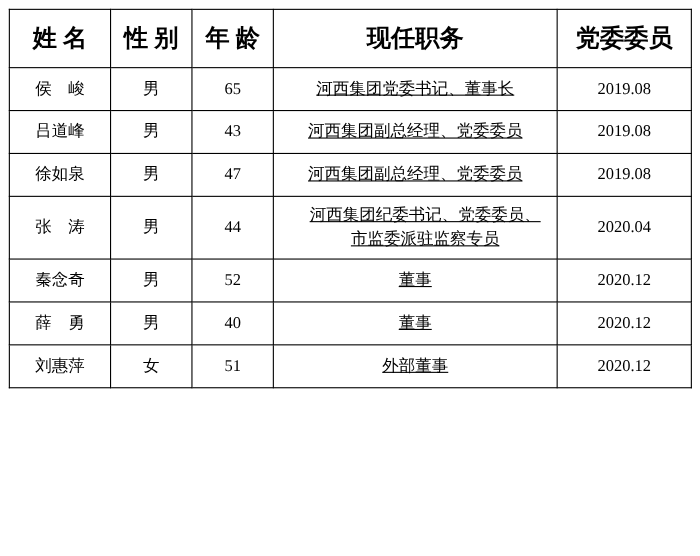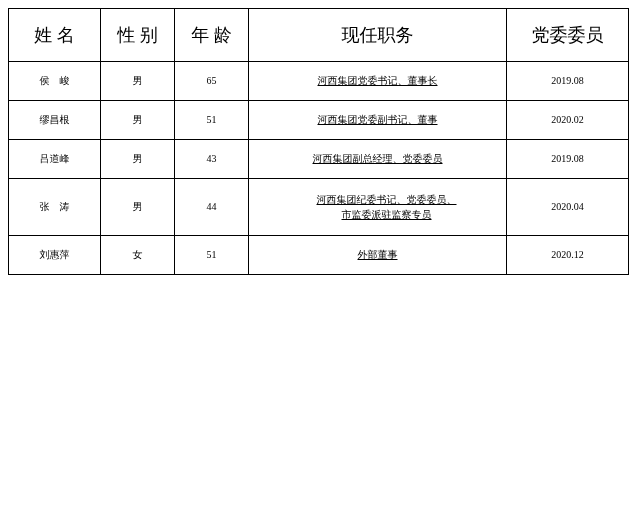--- a/index.html
+++ b/index.html
@@ -25,28 +25,28 @@
     border-collapse: collapse;
     width: 620px;
     margin: 0 auto;
     table-layout: fixed;
   }
   table.roster th,
   table.roster td {
     border: 1px solid #000000;
     text-align: center;
     vertical-align: middle;
-    font-size: 10px;
+    font-size: 15px;
     line-height: 1.35;
     padding: 2px 2px;
     font-family: "Liberation Serif", "DejaVu Serif", serif;
   }
   table.roster th {
-    font-weight: normal;
-    font-size: 18px;
+    font-weight: bold;
+    font-size: 22px;
     height: 48px;
   }
   table.roster td {
     height: 34px;
     font-weight: normal;
   }
   
   col.c-name   { width: 92px; }
   col.c-sex    { width: 74px; }
   col.c-age    { width: 74px; }
@@ -101,48 +101,66 @@
         <tr>
           <td class="name-cell">侯　峻</td>
           <td class="sex-cell">男</td>
           <td class="age-cell">65</td>
           <td class="post-cell">
             <span class="post-line">河西集团党委书记、董事长</span>
           </td>
           <td class="date-cell">2019.08</td>
         </tr>
         <tr>
-          <td class="name-cell">缪昌根</td>
-          <td class="sex-cell">男</td>
-          <td class="age-cell">51</td>
-          <td class="post-cell">
-            <span class="post-line">河西集团党委副书记、董事</span>
-          </td>
-          <td class="date-cell">2020.02</td>
-        </tr>
-        <tr>
           <td class="name-cell">吕道峰</td>
           <td class="sex-cell">男</td>
           <td class="age-cell">43</td>
+          <td class="post-cell">
+            <span class="post-line">河西集团副总经理、党委委员</span>
+          </td>
+          <td class="date-cell">2019.08</td>
+        </tr>
+        <tr>
+          <td class="name-cell">徐如泉</td>
+          <td class="sex-cell">男</td>
+          <td class="age-cell">47</td>
           <td class="post-cell">
             <span class="post-line">河西集团副总经理、党委委员</span>
           </td>
           <td class="date-cell">2019.08</td>
         </tr>
         <tr>
           <td class="name-cell">张　涛</td>
           <td class="sex-cell">男</td>
           <td class="age-cell">44</td>
           <td class="post-cell two-line">
             <span class="post-line">河西集团纪委书记、党委委员、</span>
             <span class="post-line">市监委派驻监察专员</span>
           </td>
           <td class="date-cell">2020.04</td>
         </tr>
         <tr>
+          <td class="name-cell">秦念奇</td>
+          <td class="sex-cell">男</td>
+          <td class="age-cell">52</td>
+          <td class="post-cell">
+            <span class="post-line">董事</span>
+          </td>
+          <td class="date-cell">2020.12</td>
+        </tr>
+        <tr>
+          <td class="name-cell">薛　勇</td>
+          <td class="sex-cell">男</td>
+          <td class="age-cell">40</td>
+          <td class="post-cell">
+            <span class="post-line">董事</span>
+          </td>
+          <td class="date-cell">2020.12</td>
+        </tr>
+        <tr>
           <td class="name-cell">刘惠萍</td>
           <td class="sex-cell">女</td>
           <td class="age-cell">51</td>
           <td class="post-cell">
             <span class="post-line">外部董事</span>
           </td>
           <td class="date-cell">2020.12</td>
         </tr>
       </tbody>
   </table>

